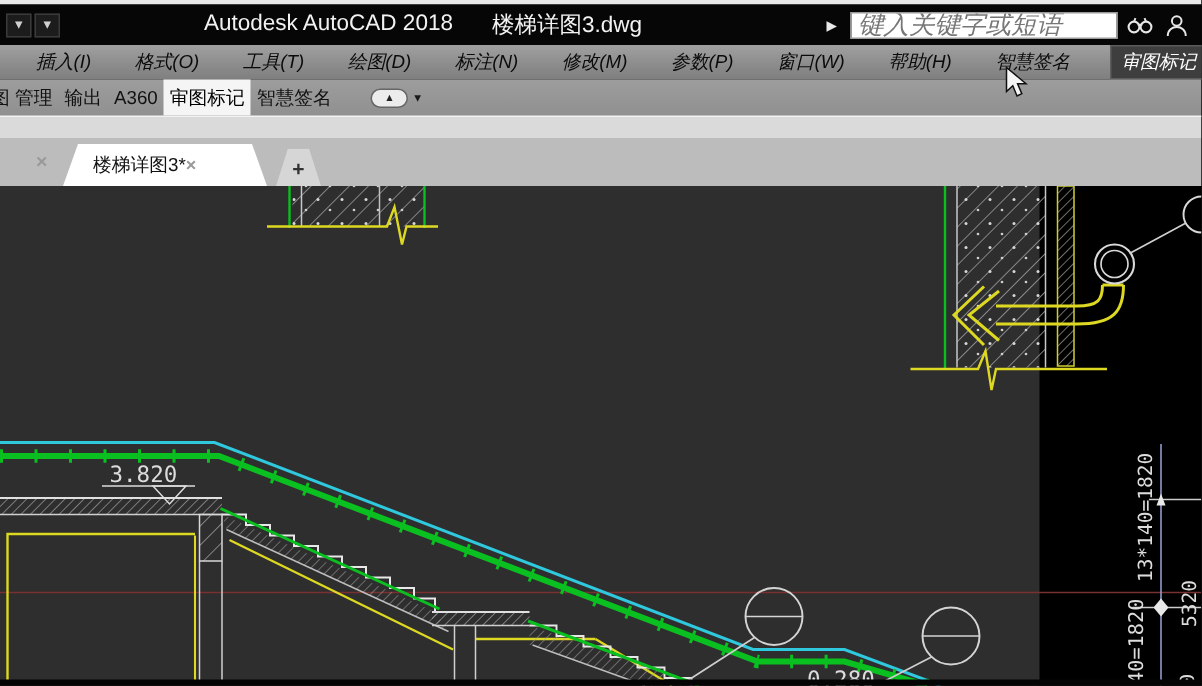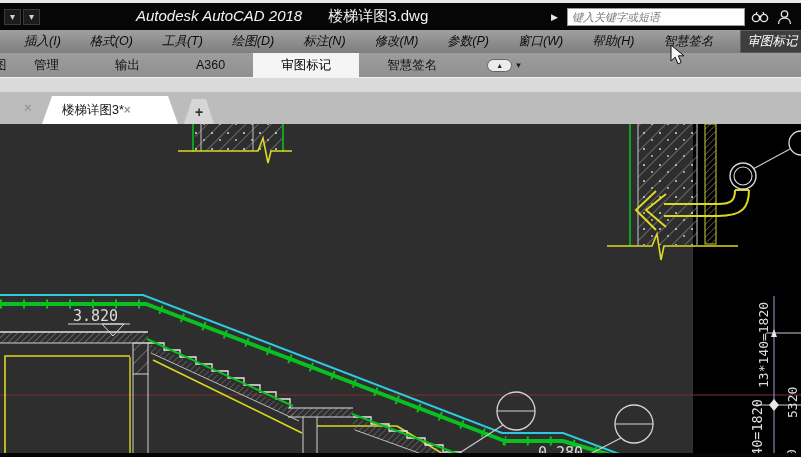--- a/index.html
+++ b/index.html
@@ -8,43 +8,43 @@
   .stage { position:absolute; top:0; left:0; width:801px; height:457px; overflow:hidden; }
 
   
   .topline { position:absolute; top:0; left:0; width:801px; height:3px; background:#e9e9e9; }
   .titlebar { position:absolute; top:3px; left:0; width:801px; height:27px; background:#060606;
               display:flex; align-items:center; color:#f2f2f2; }
   .qat { display:flex; align-items:center; gap:2px; padding-left:4px; width:118px; }
   .qat-btn { color:#cfcfcf; font-size:10px; background:#1c1c1c; border:1px solid #3a3a3a;
              padding:1px 5px; line-height:12px; }
   .title-center { flex:0 0 auto; display:flex; gap:26px; font-size:15px; margin-left:18px; }
-  .title-app { font-weight:400;font-style:italic; }
+  .title-app { font-weight:400; }
   .title-doc { font-weight:400; }
   .search-group { margin-left:auto; display:flex; align-items:center; gap:6px; padding-right:8px; }
   .search-expander { color:#e8e8e8; font-size:9px; padding:2px 3px; }
   .search-box { width:178px; height:18px; background:#fff; border:1px solid #9a9a9a;
-                font-size:11px; font-style:italic; color:#333; padding:0 4px;
+                font-size:17px; font-style:italic; color:#333; padding:0 4px;
                 font-family:"Liberation Sans", sans-serif; }
   .search-box::placeholder { color:#777; font-style:italic; }
   .tb-icon { display:inline-flex; width:18px; height:18px; align-items:center; justify-content:center; }
 
   
   .menubar { position:absolute; top:30px; left:0; width:801px; height:23px;
              background:linear-gradient(#a0a0a0,#8b8b8b 60%,#7f7f7f);
              display:flex; align-items:center; gap:25px; padding-left:22px;
              font-size:12.5px; color:#0a0a0a;font-style:italic; }
   .menu-item { white-space:nowrap; padding:3px 2px; }
   .menu-item.active { background:#3e3e3e; color:#fff; border:1px solid #5c5c5c; padding:2px 6px; }
 
   
   .ribbonbar { position:absolute; top:53px; left:0; width:801px; height:24px;
                background:linear-gradient(#9d9d9d,#909090); display:flex; align-items:stretch;
                font-size:12.5px; color:#111; }
-  .rtab { display:flex; align-items:center; padding:0 28px; white-space:nowrap; }
+  .rtab { display:flex; align-items:center; padding:0 4px; white-space:nowrap; }
   .rtab.clipped { padding:0 2px 0 0; margin-left:-6px; overflow:hidden; width:12px; }
   .rtab.active { background:#f5f5f5; color:#000; }
   .collapse-group { display:flex; align-items:center; gap:4px; margin-left:22px; }
   .collapse-btn { background:#ececec; border:1px solid #666; border-radius:7px;
                   font-size:7px; color:#222; padding:1px 8px; line-height:9px; }
   .collapse-caret { font-size:9px; color:#1a1a1a; }
 
   
   .panelstrip { position:absolute; top:77px; left:0; width:801px; height:15px;
                 background:#dadada; border-top:1px solid #f2f2f2; }

